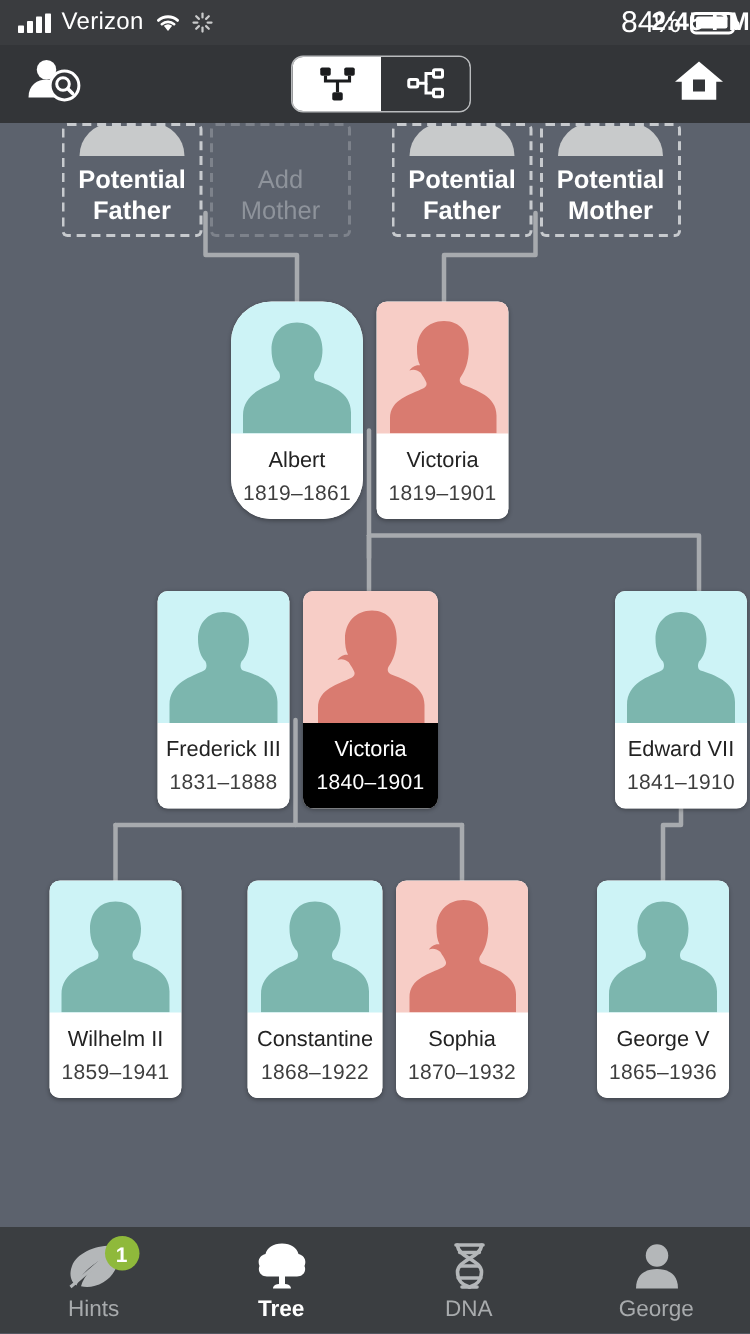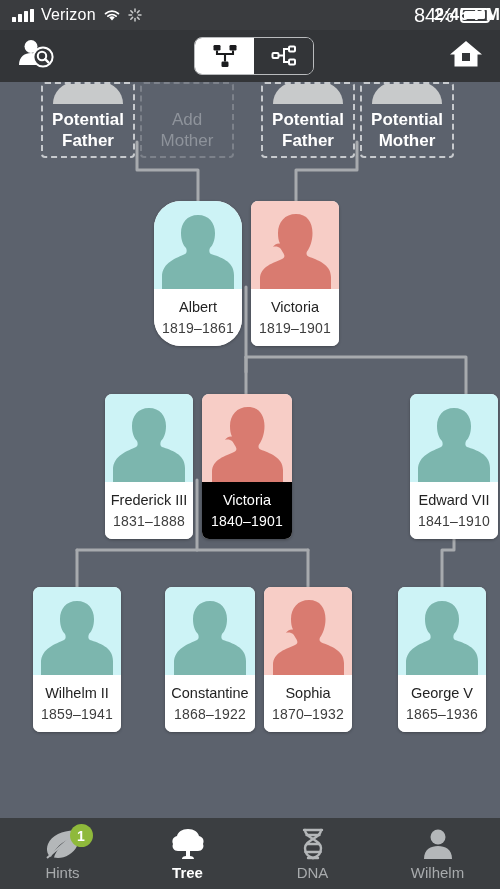--- a/index.html
+++ b/index.html
@@ -380,17 +380,17 @@
         </div>
         <div class="tlabel">DNA</div>
       </div>
       <div class="tab">
         <div class="ticon">
           <svg width="32" height="32" viewBox="0 0 32 32">
       <circle cx="16" cy="9" r="7.5" fill="#b4b7b9"></circle>
       <path d="M2 31 C2 21 9 18 16 18 C23 18 30 21 30 31 Z" fill="#b4b7b9"></path>
     </svg>
         </div>
-        <div class="tlabel">Wilhelm</div>
+        <div class="tlabel">George</div>
       </div>
     </div>
 
 </div>
 
 </body></html>

